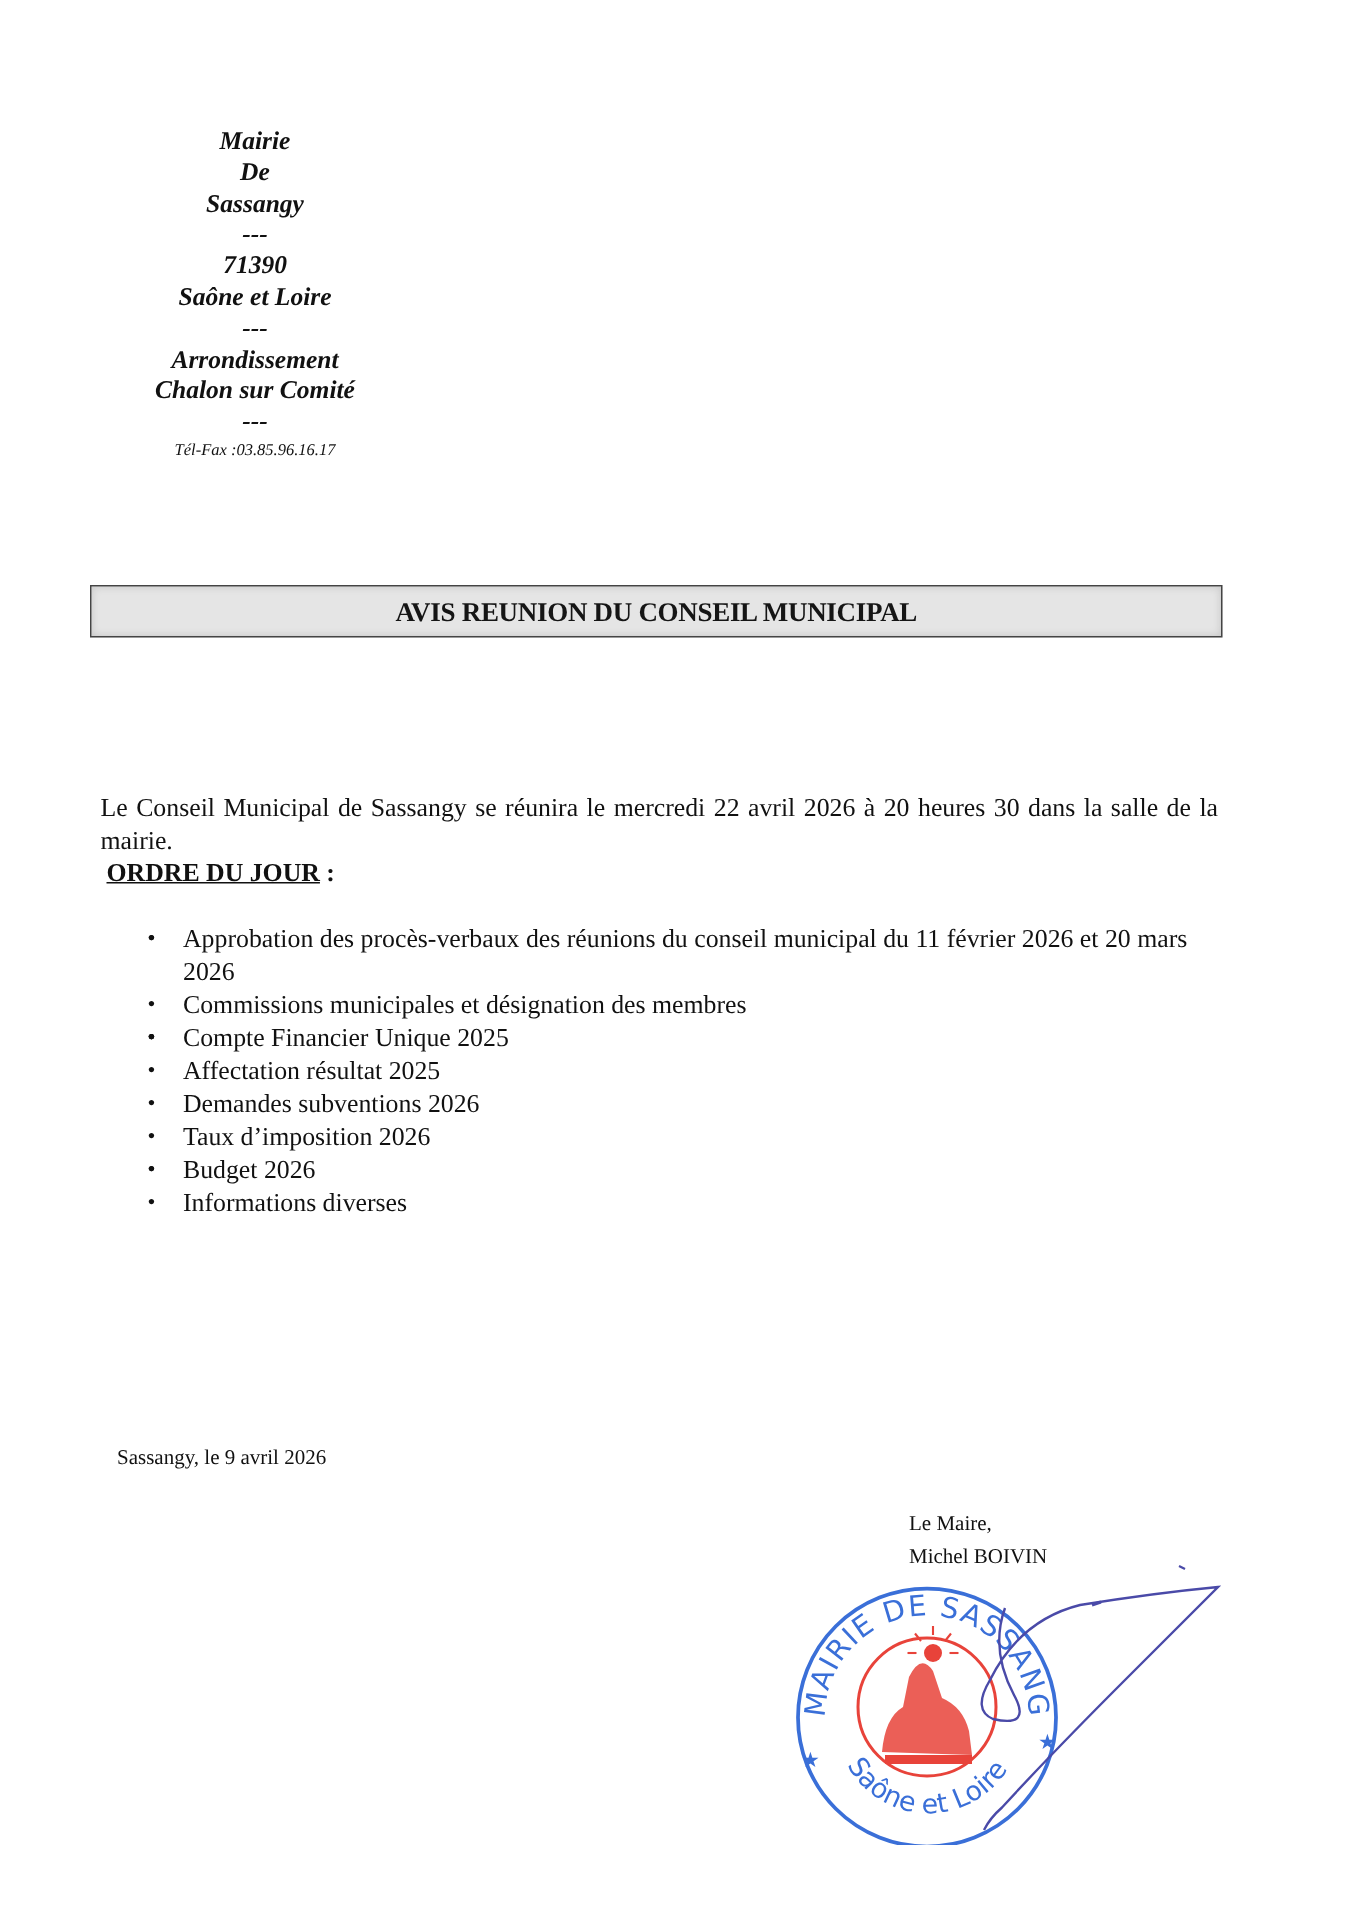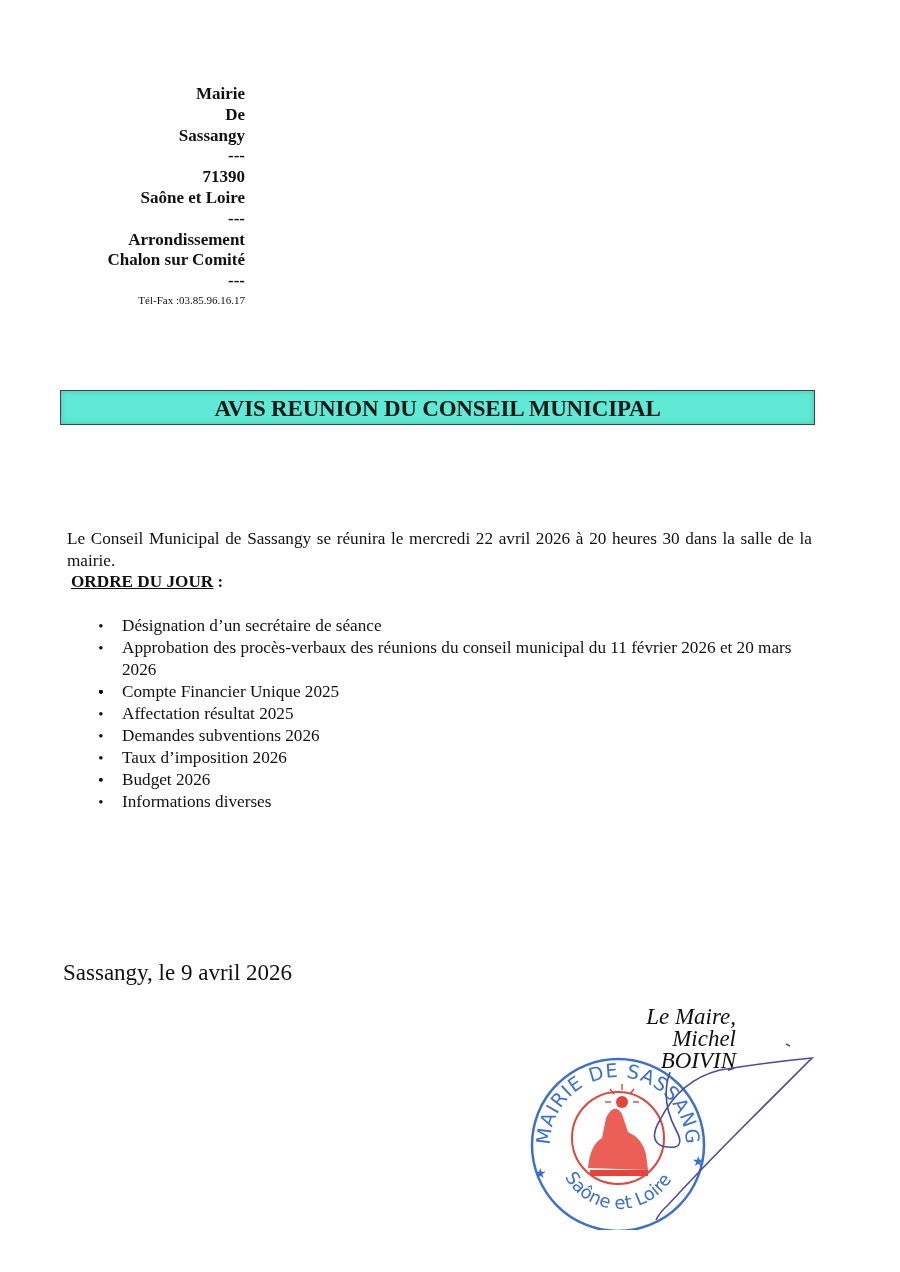--- a/index.html
+++ b/index.html
@@ -2,29 +2,29 @@
 <html><head>
 <meta charset="utf-8">
 <style>
   html, body { margin: 0; padding: 0; background: #ffffff; }
   body {
     width: 900px; height: 1272px; position: relative; overflow: hidden;
     font-family: "Liberation Serif", "DejaVu Serif", serif; color: #111;
   }
   .letterhead {
     position: absolute; left: 95px; top: 84px; width: 150px;
-    text-align: right; font-weight: bold;
+    text-align: center; font-style: italic; font-weight: bold;
     font-size: 17px; line-height: 20.8px;
   }
   .letterhead .sep { line-height: 20.8px; }
   .letterhead .phone { font-weight: normal; font-size: 11px; line-height: 16px; margin-top: 0px; }
   .banner {
     position: absolute; left: 60px; top: 390px; width: 755px; height: 35px;
-    background: #5eead4; border: 1px solid #444; box-sizing: border-box;
-    text-align: center; font-weight: bold; font-size: 23px; line-height: 35px;
+    background: #e5e5e5; border: 1px solid #444; box-sizing: border-box;
+    text-align: center; font-weight: bold; font-size: 18px; line-height: 35px;
     letter-spacing: -0.2px; color: #151515;
     box-shadow: inset 0 0 6px rgba(0,0,0,0.15);
   }
   .intro {
     position: absolute; left: 67px; top: 488px; width: 745px;
     font-size: 17.2px; line-height: 22px; text-align: justify; margin-top: 40px;
   }
   .ordre {
     position: absolute; left: 71px; top: 571px;
     font-size: 17.2px; font-weight: bold; line-height: 22px;
@@ -32,25 +32,25 @@
   .ordre .u { text-decoration: underline; }
   .agenda {
     position: absolute; left: 96px; top: 615px; width: 710px;
     margin: 0; padding: 0; list-style: none; font-size: 17.2px; line-height: 22px;
   }
   .agenda li { position: relative; padding-left: 26px; }
   .agenda li .bullet {
     position: absolute; left: 0; top: 0; width: 10px; text-align: center; font-size: 15px;
   }
   .date {
-    position: absolute; left: 63px; top: 962px; font-size: 23px; line-height: 22px;
+    position: absolute; left: 78px; top: 962px; font-size: 14px; line-height: 22px;
   }
   .sign {
     position: absolute; left: 606px; top: 1006px; width: 130px;
-    text-align: right; font-size: 23px; line-height: 22px; font-style: italic;
+    text-align: left; font-size: 14px; line-height: 22px;
   }
   .stamp-wrap { position: absolute; left: 510px; top: 1040px; width: 320px; height: 190px; }
   .stamp-wrap svg { position: absolute; left: 0; top: 0; }
 </style>
 </head>
 <body>
 
 <div class="letterhead">
   <div>Mairie</div>
   <div>De</div>
@@ -69,23 +69,23 @@
   <span>AVIS REUNION DU CONSEIL MUNICIPAL</span>
 </div>
 
 <div class="intro">Le Conseil Municipal de Sassangy se réunira le mercredi 22 avril 2026 à 20 heures 30 dans la salle de la mairie.</div>
 
 <div class="ordre">
   <span class="u">ORDRE DU JOUR</span><span> :</span>
 </div>
 
 <ul class="agenda">
-  <li><span class="bullet">•</span><span>Désignation d’un secrétaire de séance</span></li>
+  <li><span class="bullet">•</span></li>
   <li><span class="bullet">•</span><span>Approbation des procès-verbaux des réunions du conseil municipal du 11 février 2026 et 20 mars 2026</span></li>
-  <li><span class="bullet">•</span></li>
+  <li><span class="bullet">•</span><span>Commissions municipales et désignation des membres</span></li>
   <li><span class="bullet">•</span></li>
   <li><span class="bullet">•</span></li>
   <li><span class="bullet">•</span></li>
   <li><span class="bullet">•</span><span>Compte Financier Unique 2025</span></li>
   <li><span class="bullet">•</span><span>Affectation résultat 2025</span></li>
   <li><span class="bullet">•</span><span>Demandes subventions 2026</span></li>
   <li><span class="bullet">•</span><span>Taux d’imposition 2026</span></li>
   <li><span class="bullet">•</span></li>
   <li><span class="bullet">•</span><span>Budget 2026</span></li>
   <li><span class="bullet">•</span><span>Informations diverses</span></li>

